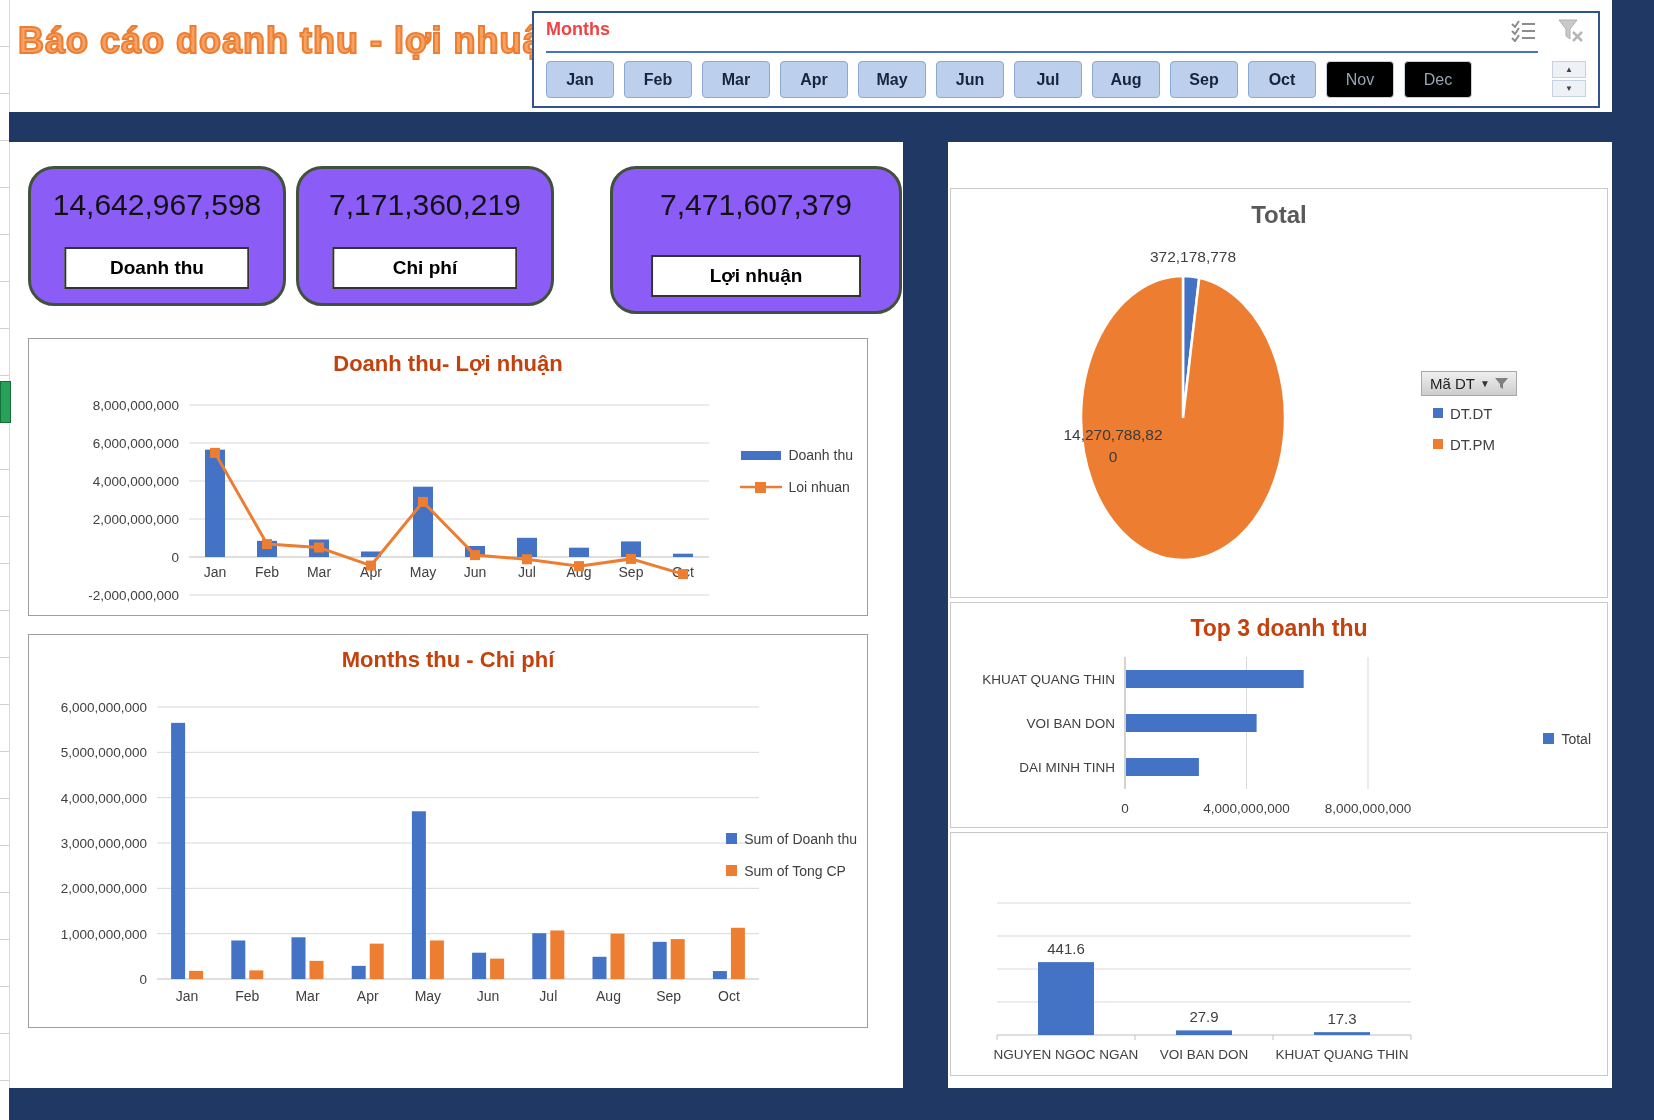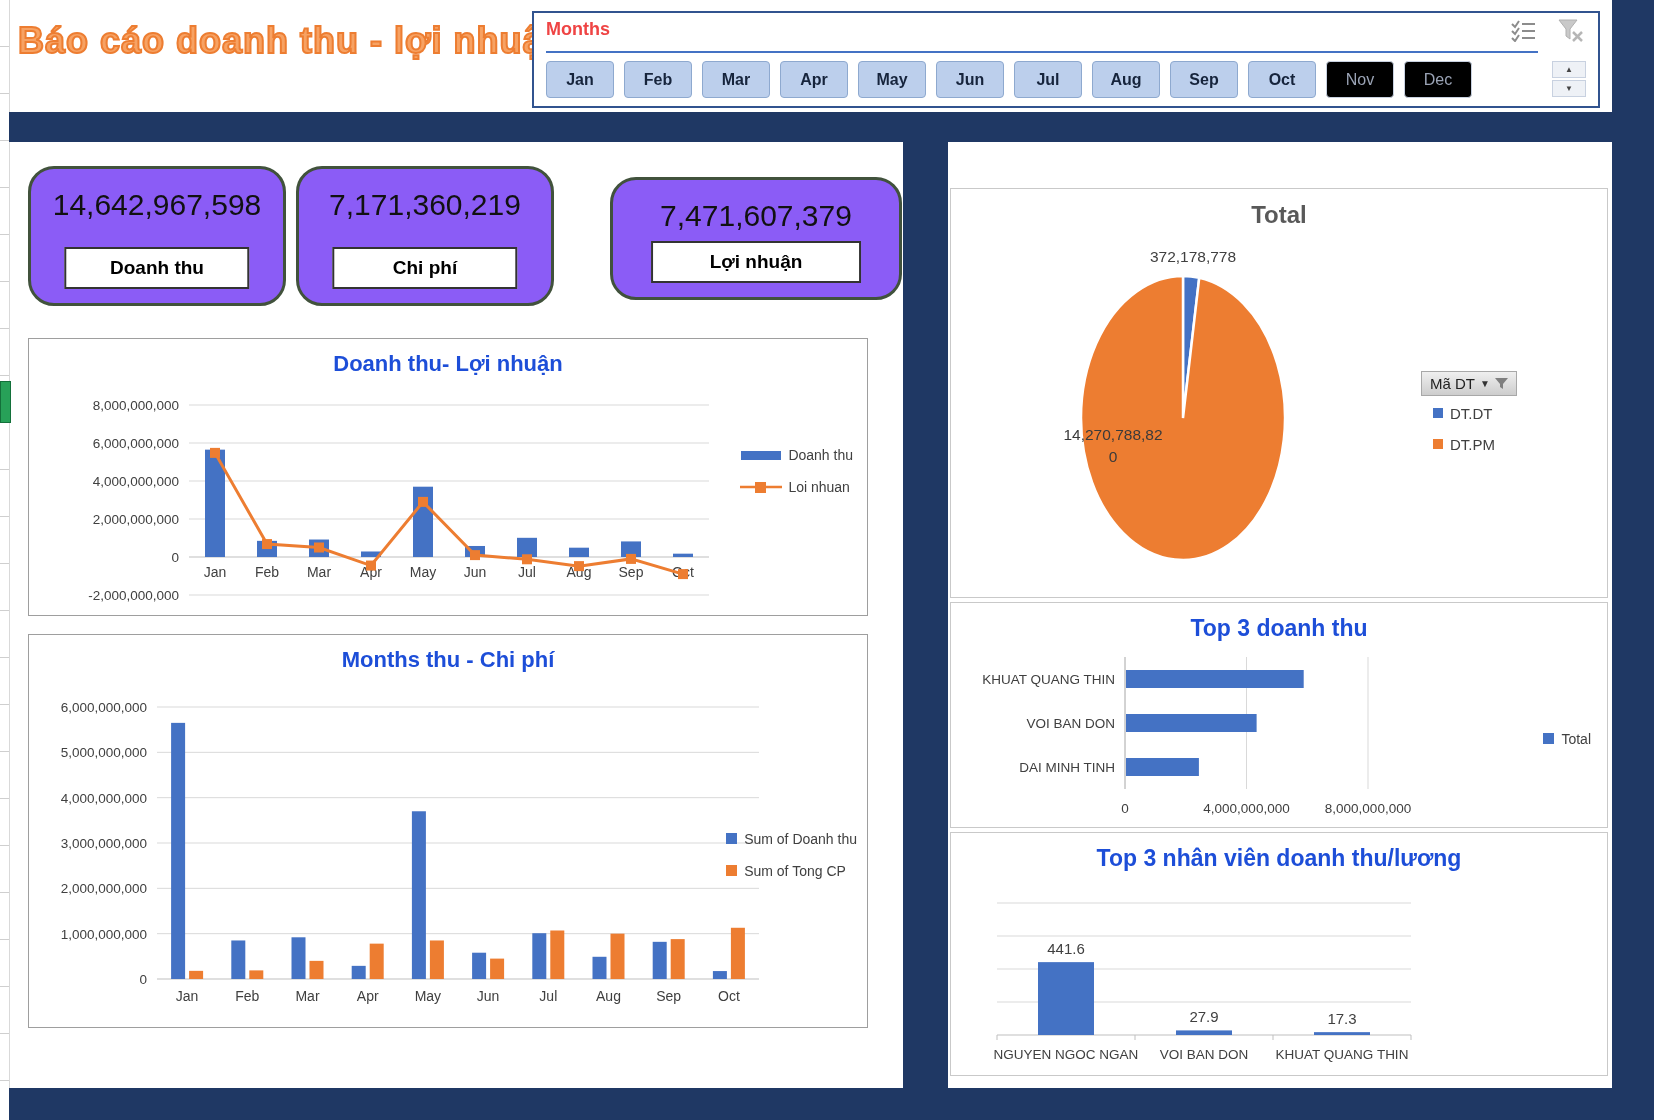--- a/index.html
+++ b/index.html
@@ -29,21 +29,21 @@
   .sl-scroll div{flex:1;background:#eef1f6;border:1px solid #c8d1e0;color:#444;font-size:8px;
       display:flex;align-items:center;justify-content:center;cursor:pointer;}
   
   .kpi{position:absolute;background:#8b5cf6;border:3px solid #41523c;border-radius:26px;box-sizing:border-box;text-align:center;}
   .kpi .val{margin-top:18px;font-size:30px;color:#111;line-height:36px;padding:0 14px;word-wrap:break-word;}
   .kpi .lab{position:absolute;left:50%;transform:translateX(-50%);bottom:14px;background:#fff;
       border:2px solid #333;font-size:19px;font-weight:bold;color:#000;padding:8px 0;width:72%;}
   
   .cbox{position:absolute;background:#fff;border:1.5px solid #9e9e9e;box-sizing:border-box;}
   .cbox.light{border-color:#c9c9c9;margin-top:40px;}
-  .ctitle{position:absolute;top:12px;width:100%;text-align:center;font-size:22px;font-weight:bold;color:#1d4ed8;}
+  .ctitle{position:absolute;top:12px;width:100%;text-align:center;font-size:22px;font-weight:bold;color:#c2410c;}
   .legend{position:absolute;display:flex;flex-direction:column;gap:16px;}
   .lrow{display:flex;align-items:center;gap:6px;font-size:14px;color:#404040;white-space:nowrap;}
   svg text{font-family:"Liberation Sans",sans-serif;}
   
   .field-btn{position:absolute;display:flex;align-items:center;gap:5px;background:linear-gradient(#efefef,#cdcdcd);
       border:1px solid #a8a8a8;padding:3px 8px;font-size:15px;color:#222;}
   .pie-legend{position:absolute;display:flex;flex-direction:column;gap:14px;}
 </style>
 </head>
 <body>
@@ -108,21 +108,21 @@
   </div>
 
   <div class="kpi" style="left:28px;top:166px;width:258px;height:140px">
     <div class="val">14,642,967,598</div>
     <div class="lab">Doanh thu</div>
   </div>
   <div class="kpi" style="left:296px;top:166px;width:258px;height:140px">
     <div class="val">7,171,360,219</div>
     <div class="lab">Chi phí</div>
   </div>
-  <div class="kpi" style="left:610px;top:177px;width:292px;height:123px">
+  <div class="kpi" style="left:610px;top:166px;width:292px;height:148px">
     <div class="val">7,471,607,379</div>
     <div class="lab">Lợi nhuận</div>
   </div>
 
   <div class="cbox" style="left:28px;top:338px;width:840px;height:278px">
     <div class="ctitle">Doanh thu- Lợi nhuận</div>
     <svg id="svg-combo" width="836" height="232" style="position:absolute;left:0;top:44px">
         <line x1="160" y1="212" x2="680" y2="212" stroke="#d9d9d9" stroke-width="1"></line>
         <text x="150" y="217" text-anchor="end" font-size="13.5" fill="#404040">-2,000,000,000</text>
         <line x1="160" y1="174" x2="680" y2="174" stroke="#bfbfbf" stroke-width="1"></line>
@@ -299,21 +299,20 @@
       <div class="lrow">
         <svg width="12" height="12">
             <rect width="11" height="11" fill="#4472C4"></rect>
           </svg>
         <span>Total</span>
       </div>
     </div>
   </div>
 
   <div class="cbox light" style="left:950px;top:792px;width:658px;height:244px">
-    <div class="ctitle" style="font-size:23px">Top 3 nhân viên doanh thu/lương</div>
     <svg id="svg-col" width="654" height="198" style="position:absolute;left:0;top:44px">
         <line x1="46" y1="125" x2="460" y2="125" stroke="#d9d9d9" stroke-width="1"></line>
         <line x1="46" y1="92" x2="460" y2="92" stroke="#d9d9d9" stroke-width="1"></line>
         <line x1="46" y1="59" x2="460" y2="59" stroke="#d9d9d9" stroke-width="1"></line>
         <line x1="46" y1="26" x2="460" y2="26" stroke="#d9d9d9" stroke-width="1"></line>
         <line x1="46" y1="158" x2="460" y2="158" stroke="#bfbfbf" stroke-width="1"></line>
         <line x1="46" y1="158" x2="46" y2="163" stroke="#bfbfbf"></line>
         <line x1="184" y1="158" x2="184" y2="163" stroke="#bfbfbf"></line>
         <line x1="322" y1="158" x2="322" y2="163" stroke="#bfbfbf"></line>
         <line x1="460" y1="158" x2="460" y2="163" stroke="#bfbfbf"></line>

